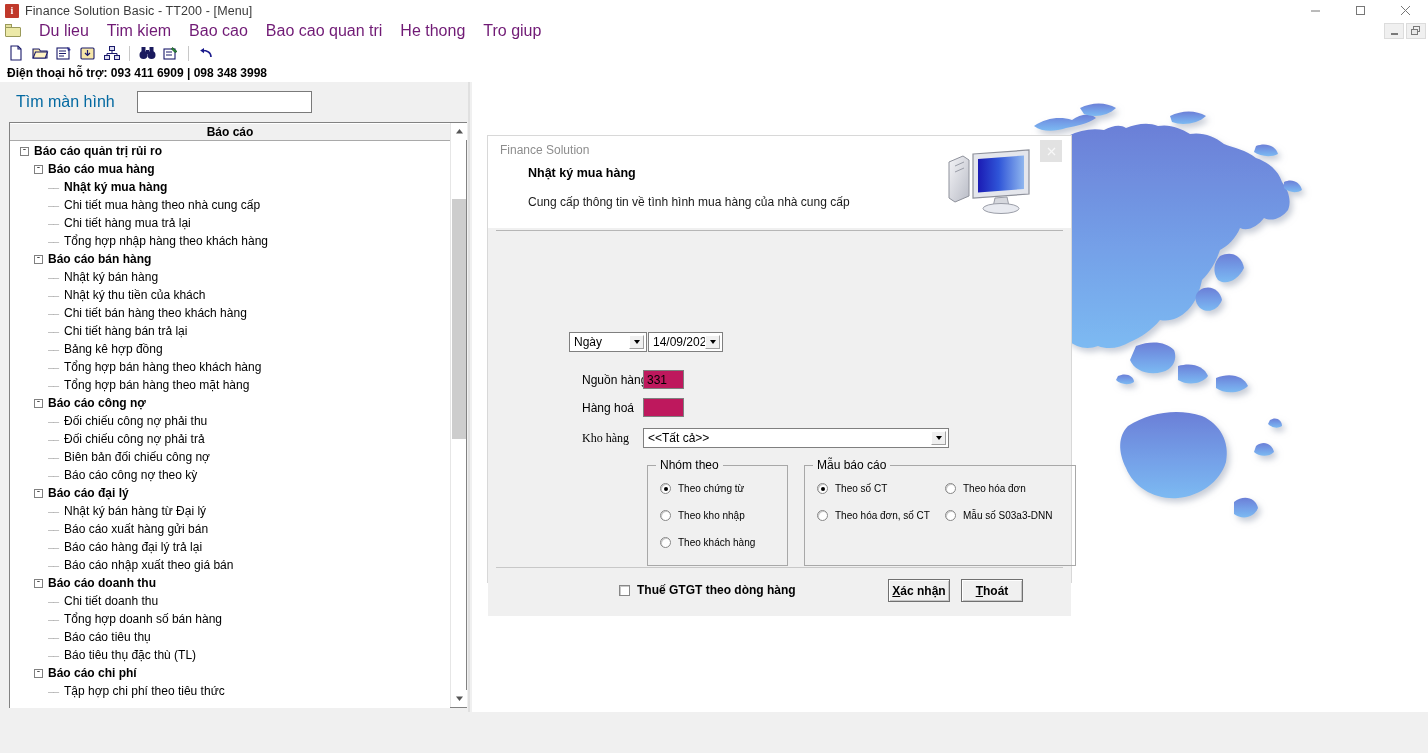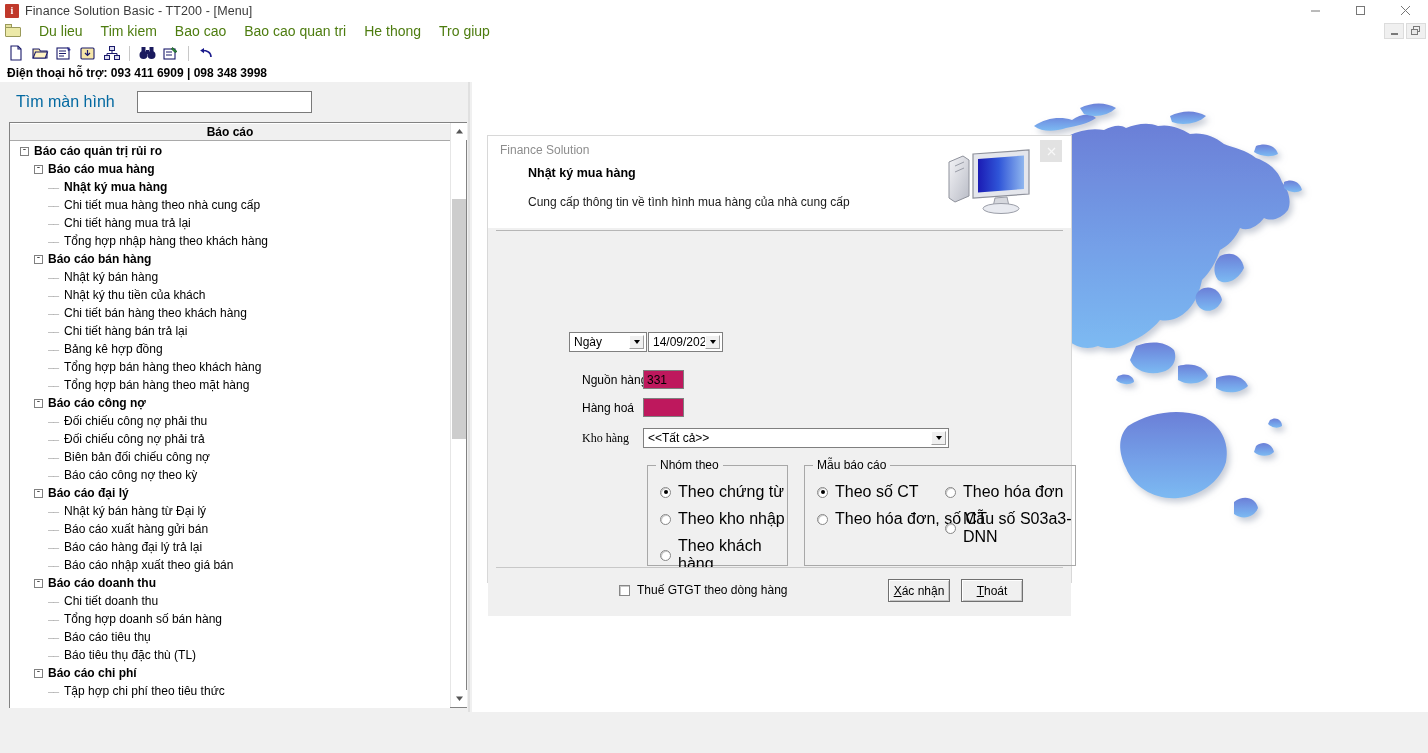--- a/index.html
+++ b/index.html
@@ -46,21 +46,21 @@
   }
   #menu-folder-icon .f-body{
     position:absolute;left:0;top:3px;width:16px;height:10px;
     background:#ece9a8;border:1px solid #9a9a5a;border-radius:0 1px 1px 1px;
   }
   #menu-folder-icon .f-tab{
     position:absolute;left:0;top:0px;width:7px;height:4px;
     background:#e4e0a0;border:1px solid #9a9a5a;border-bottom:none;
   }
   .menu-item{
-    font-size:14px;color:#4d7c0f; padding:0 9px; white-space:nowrap;
+    font-size:16px;color:#701a75; padding:0 9px; white-space:nowrap;
   }
 
   
   #toolbar{
     position:absolute;left:0;top:42px;width:1428px;height:22px;
     background:#ffffff; display:flex; align-items:center; padding-left:4px;
   }
   .tb-btn{ width:24px;height:20px;display:flex;align-items:center;justify-content:center; }
   .tb-sep{ width:1px;height:15px;background:#c8c8c8;margin:0 5px; }
 
@@ -195,21 +195,21 @@
   #dlg-rule{
     position:absolute;left:8px;top:94px;width:567px;height:1px;background:#b6b6b6;
   }
   #dlg-body{
     position:absolute;left:0;top:95px;width:583px;height:330px;background:#f0f0f0;
   }
   #dlg-footrule{
     position:absolute;left:8px;top:431px;width:567px;height:1px;background:#c8c8c8;
   }
   #dlg-foot{
-    position:absolute;left:0;top:432px;width:583px;height:48px;background:#f0f0f0;
+    position:absolute;left:0;top:432px;width:583px;height:48px;background:#f0f0f0;font-weight:bold;
   }
 
   
   .cbo{
     position:absolute;height:20px;border:1px solid #7f7f7f;background:#fff;
     display:flex;align-items:center;font-size:12px;padding-left:4px;
   }
   .cbo .arrow{
     position:absolute;right:2px;top:2px;width:15px;height:14px;
     background:#f0f0f0;border:1px solid #a0a0a0;
@@ -227,21 +227,21 @@
     padding:0 3px;outline:none;color:#000;
   }
 
   .grp{
     position:absolute;border:1px solid #a8a8a8;background:transparent;
   }
   .grp-title{
     position:absolute;top:-8px;left:8px;background:#f0f0f0;padding:0 4px;
     font-size:12px;color:#000;
   }
-  .radio-row{ position:absolute;display:flex;align-items:center;font-size:16px; }
+  .radio-row{ position:absolute;display:flex;align-items:center;font-size:10px; }
   .rd{
     width:11px;height:11px;border-radius:50%;
     border:1px solid #878787;background:#fff;margin-right:7px;flex:none;
     position:relative;
     box-shadow: inset 1px 1px 0 #c9c9c9;
   }
   .rd.on:after{
     content:"";position:absolute;left:2.5px;top:2.5px;width:4px;height:4px;
     border-radius:50%;background:#000;
   }

